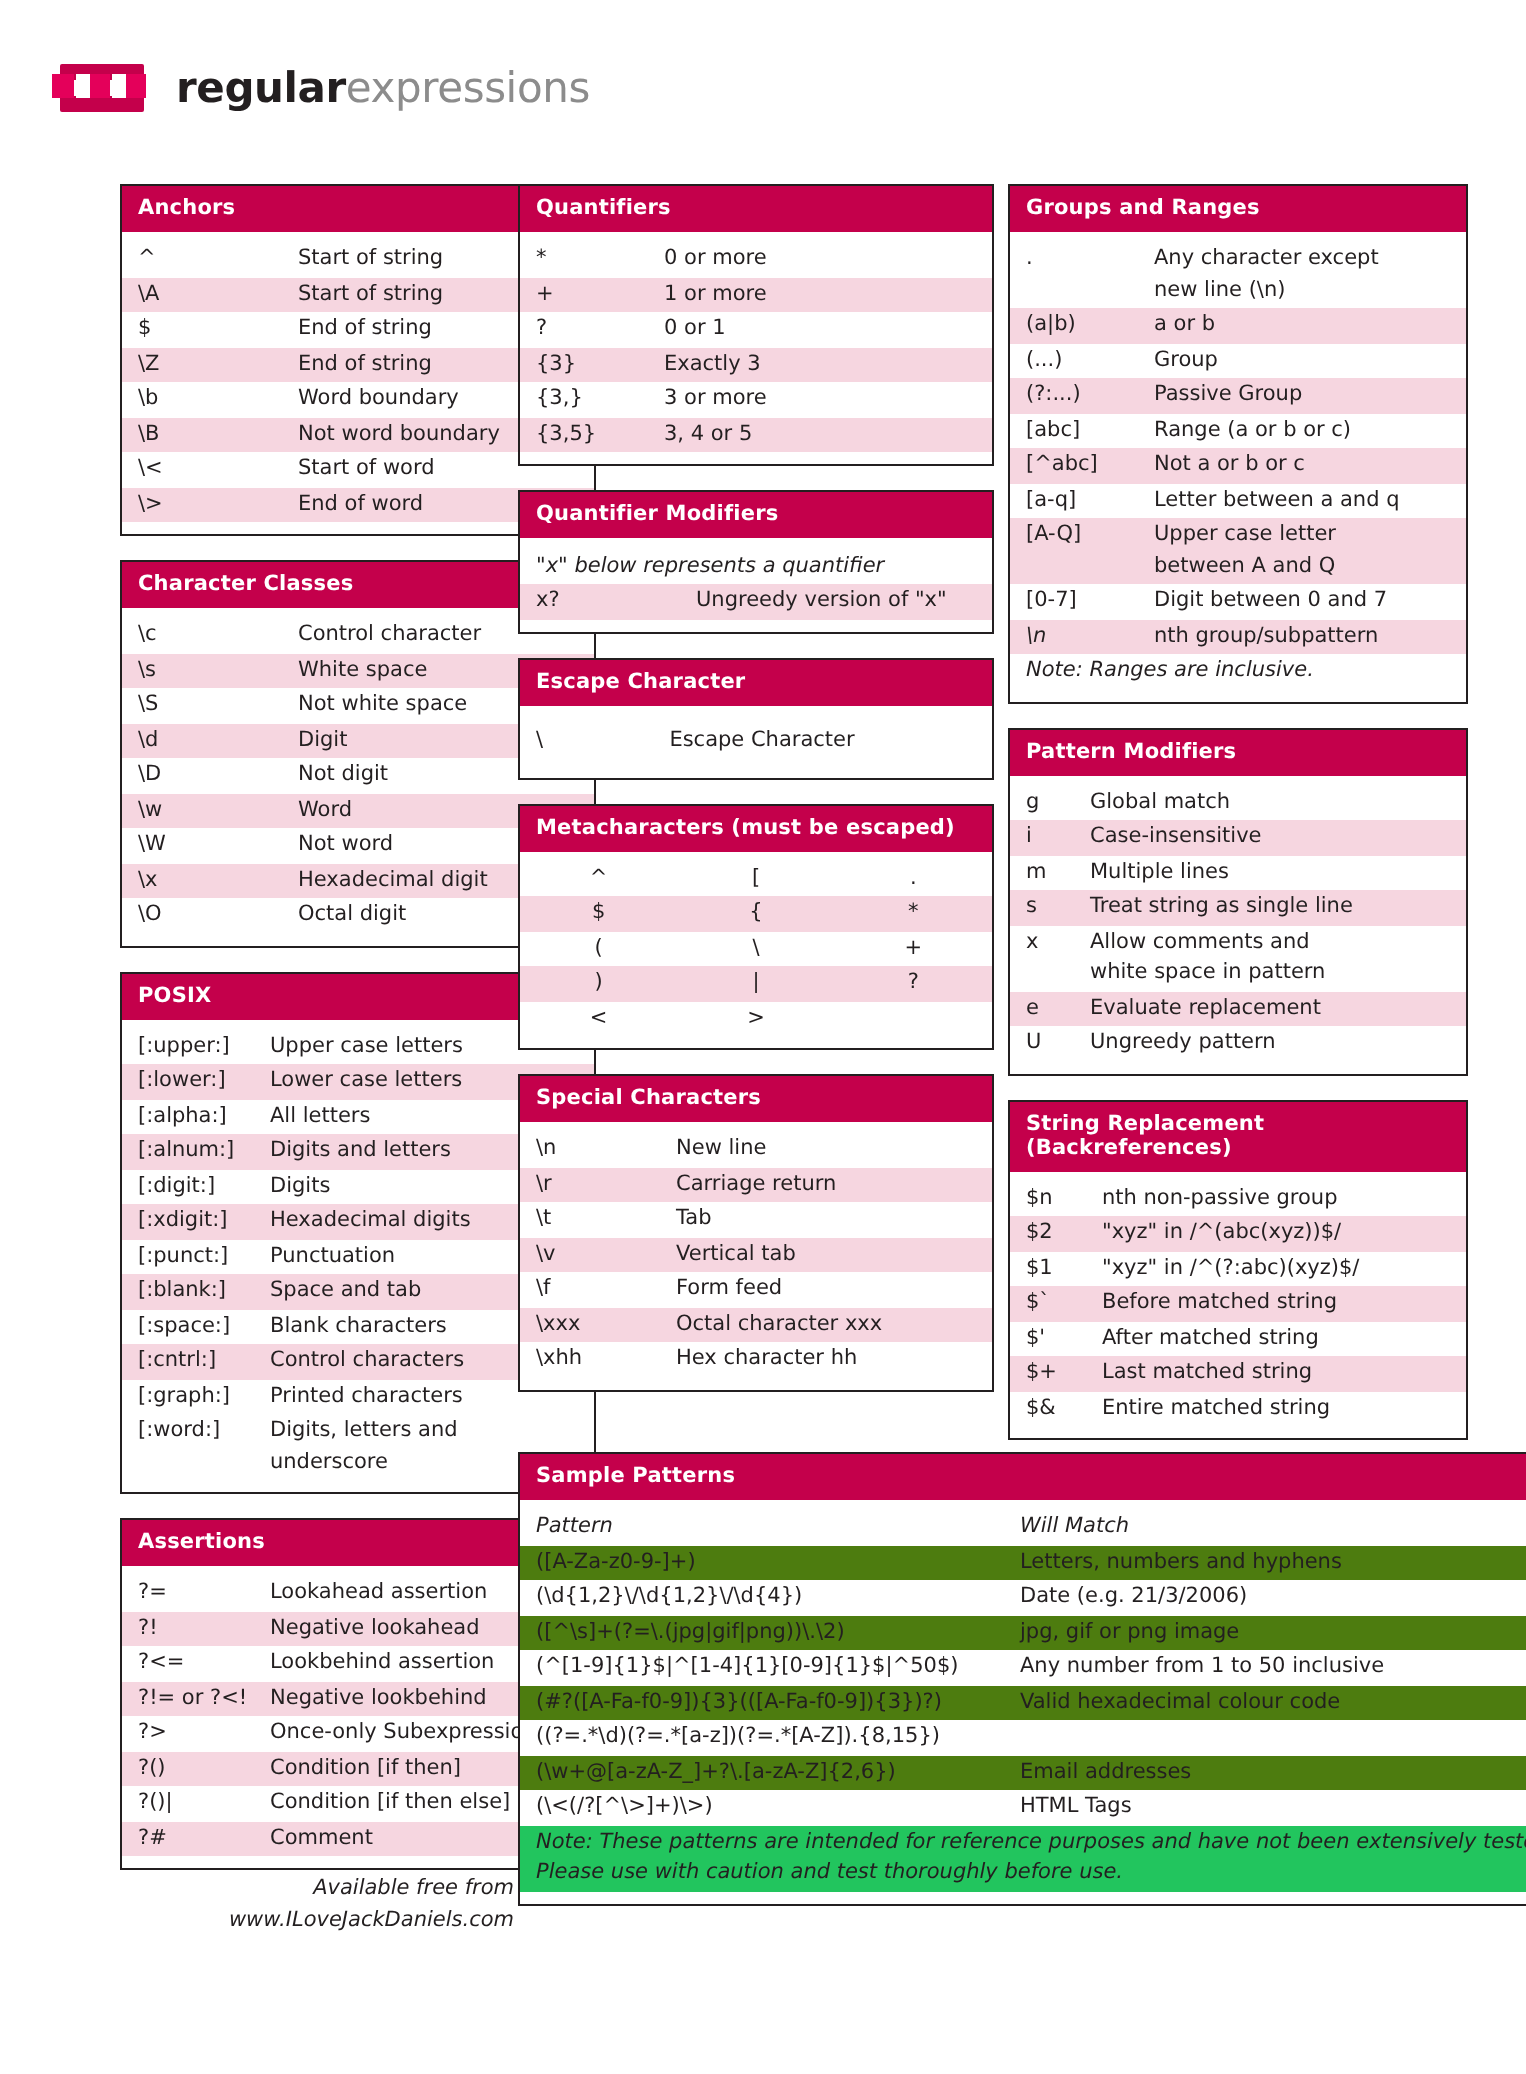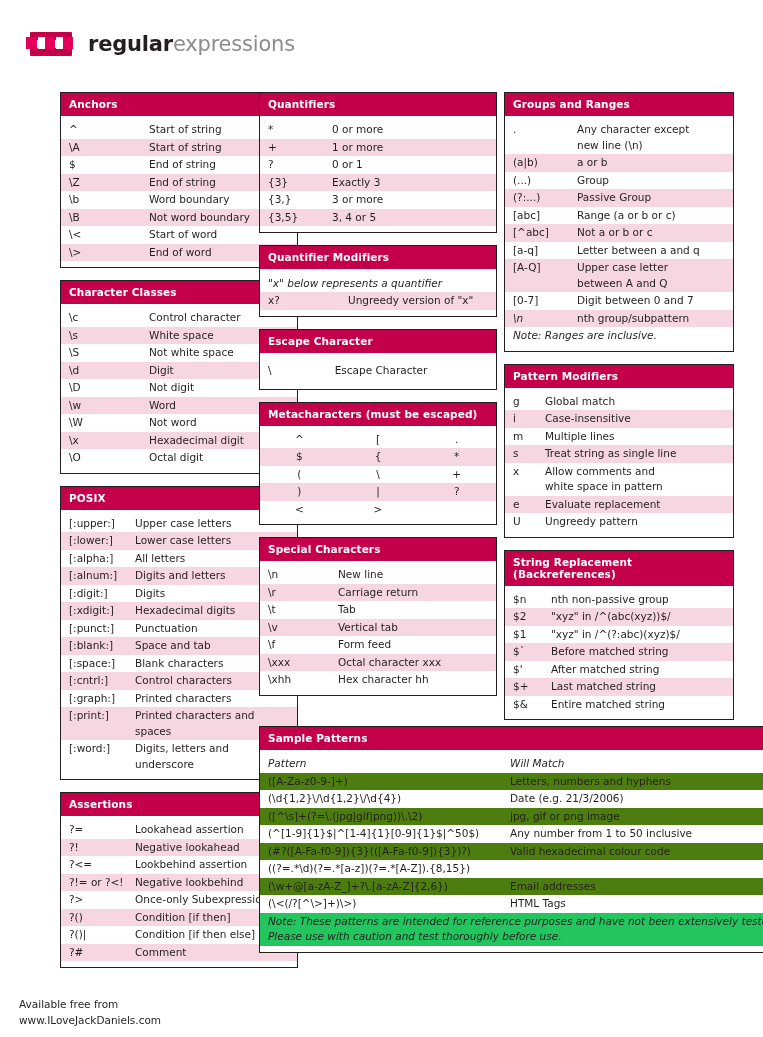--- a/index.html
+++ b/index.html
@@ -99,22 +99,22 @@
   .samp .srow.alt{background:#4d7c0f;}
   .samp .srow .p{
     width:250px;flex:0 0 250px;padding-left:8px;box-sizing:border-box;
     font-size:10.5px;line-height:15.5px;white-space:pre;
   }
   .samp .srow .m{flex:1;font-size:10.5px;line-height:15.5px;padding-right:8px;}
   .samp .srow .m .ln{display:block;}
   .samp .hdr .p,.samp .hdr .m{font-style:italic;}
 
   .footer{
-    position:absolute;left:19px;top:996px;width:238px;
-    text-align:left;font-size:10.5px;line-height:16px;
+    position:absolute;left:19px;top:936px;width:238px;
+    text-align:right;font-style:italic;font-size:10.5px;line-height:16px;
   }
   .ital{font-style:italic;}
 </style>
 </head>
 <body>
 
 <div class="page">
 
   <div class="logo">
     <div class="logo-mark">
@@ -309,27 +309,20 @@
             <div class="v">
               <span class="ln">Control characters</span>
             </div>
           </div>
           <div class="row">
             <div class="k">[:graph:]</div>
             <div class="v">
               <span class="ln">Printed characters</span>
             </div>
           </div>
-          <div class="row alt">
-            <div class="k">[:print:]</div>
-            <div class="v">
-              <span class="ln">Printed characters and</span>
-              <span class="ln">spaces</span>
-            </div>
-          </div>
           <div class="row">
             <div class="k">[:word:]</div>
             <div class="v">
               <span class="ln">Digits, letters and</span>
               <span class="ln">underscore</span>
             </div>
           </div>
         </div>
     </div>
 

